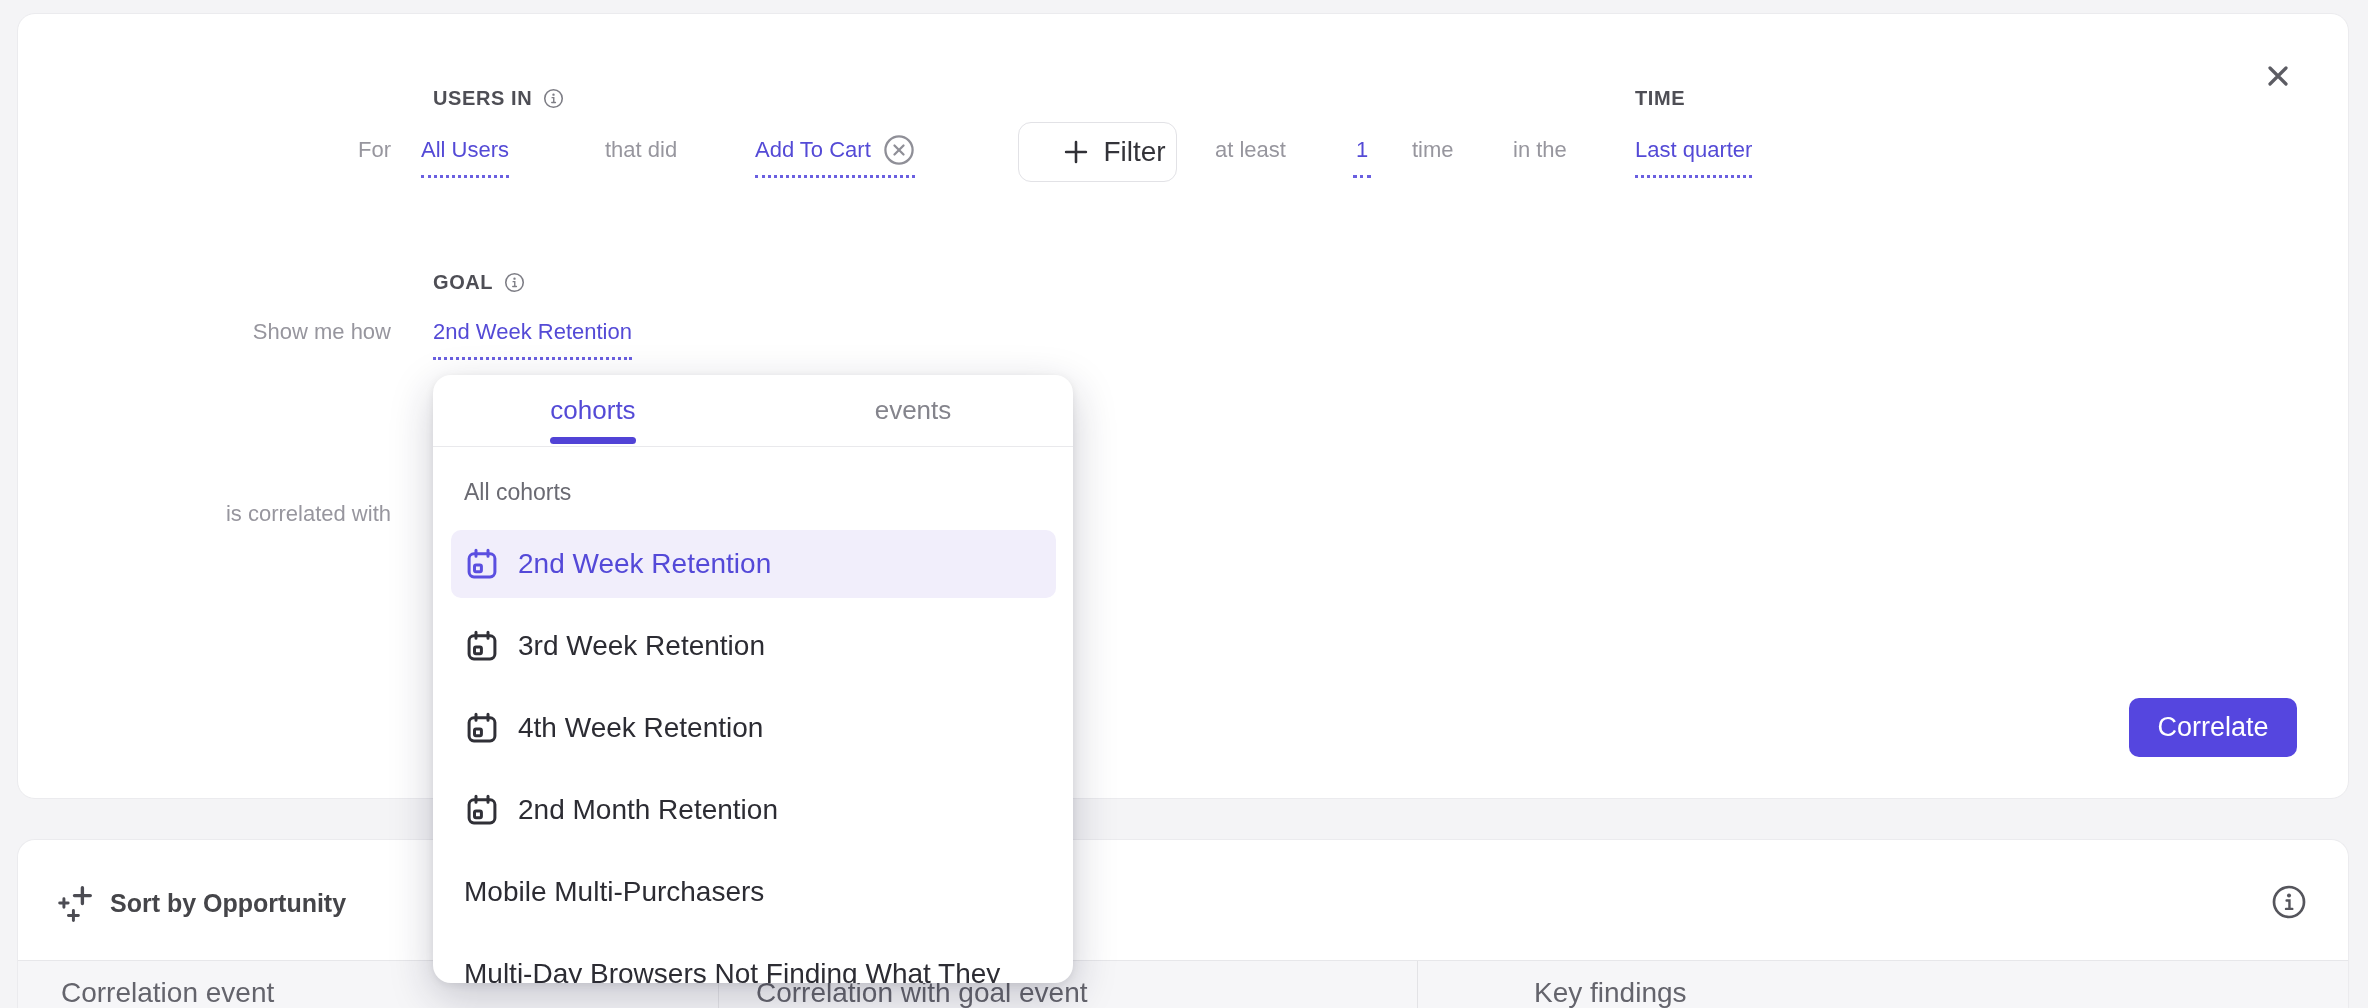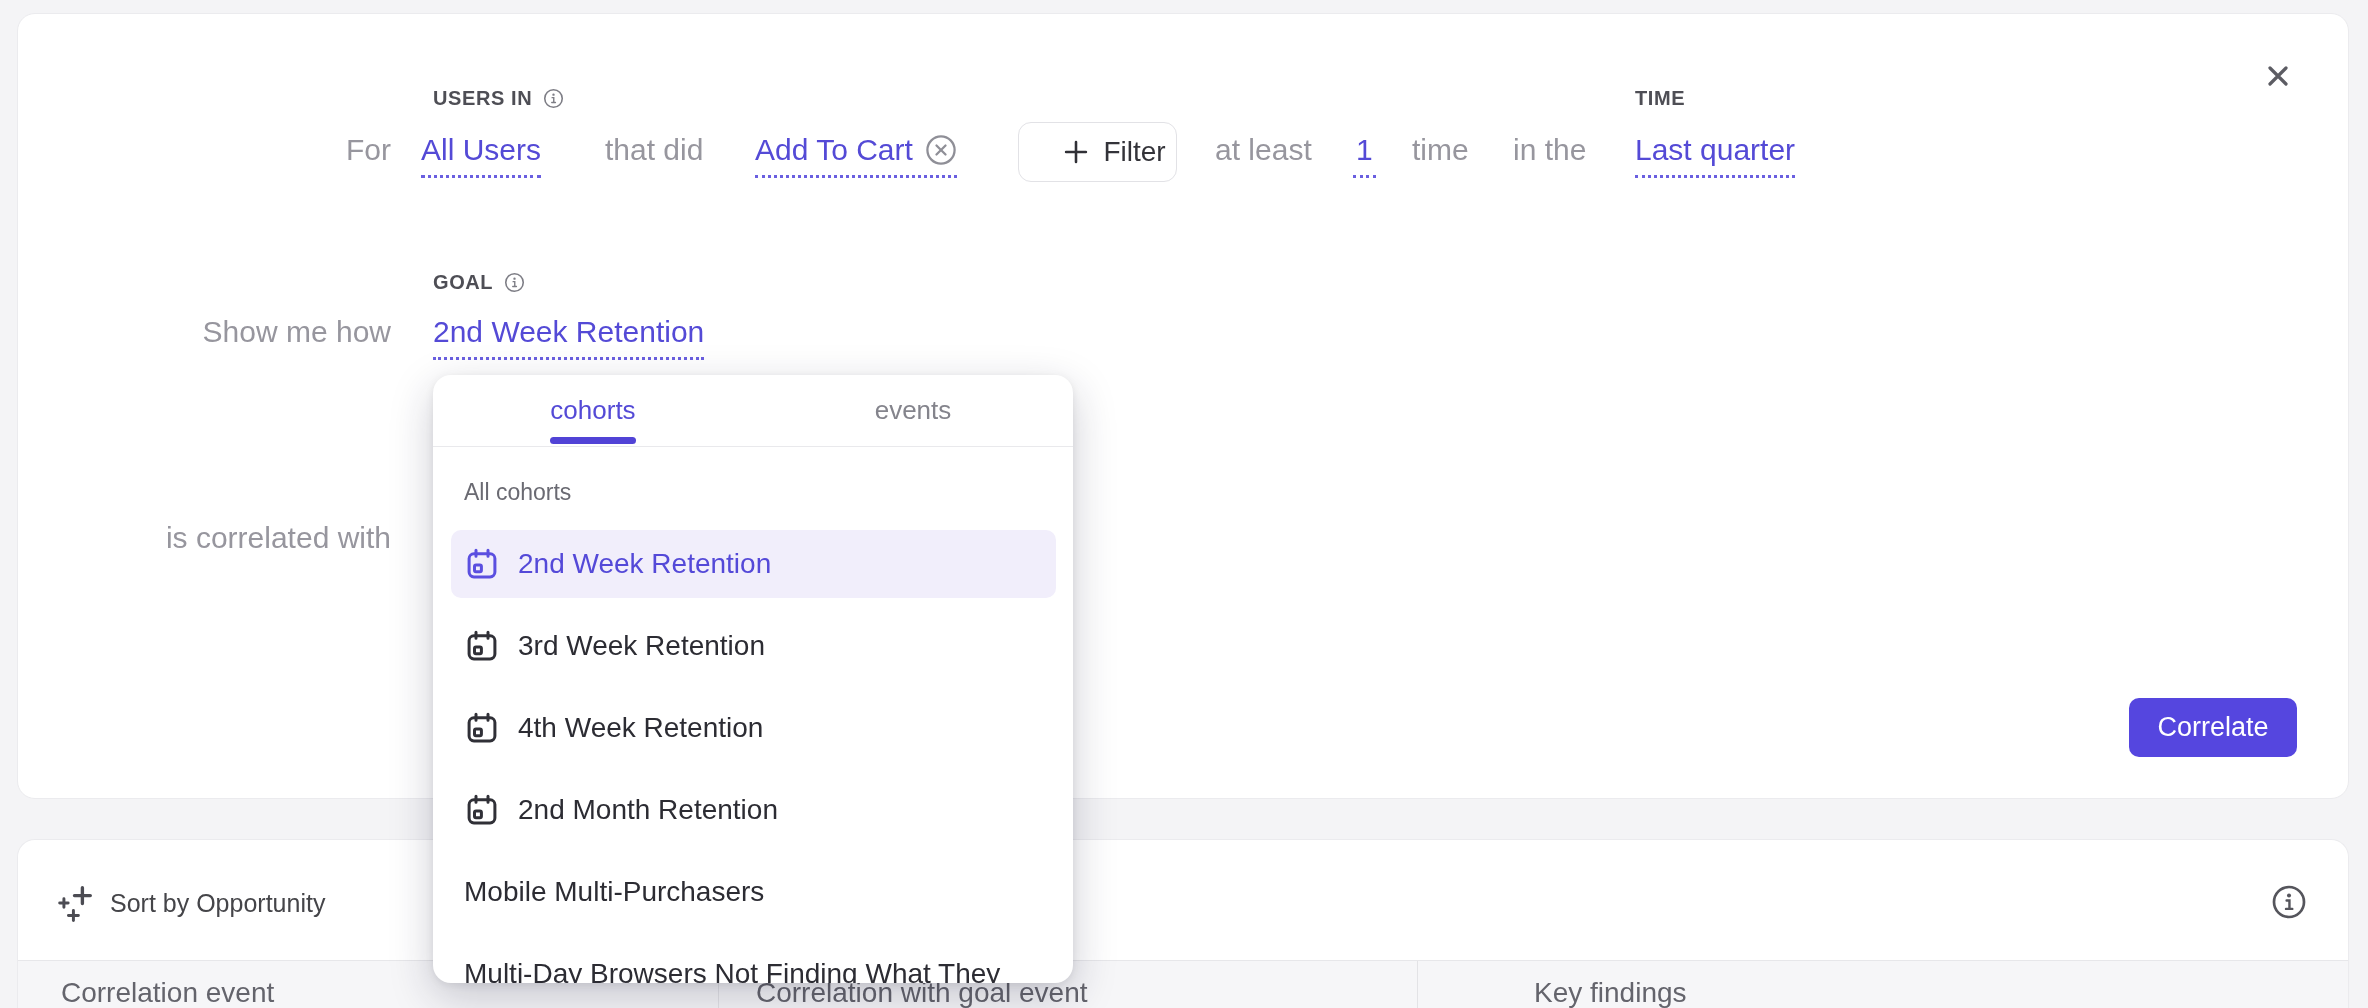--- a/index.html
+++ b/index.html
@@ -13,21 +13,21 @@
   .card {
     position:absolute; background:#ffffff;
     border:1px solid #ebebee; border-radius:18px;
   }
   .card-top  { left:17px; top:13px;  width:2332px; height:786px; z-index:1; }
   .card-bottom{ left:17px; top:839px; width:2332px; height:260px; z-index:1;
     border-bottom:none; border-bottom-left-radius:0; border-bottom-right-radius:0; }
 
   
   .q-word, .q-prefix, .q-value {
-    position:absolute; z-index:2; font-size:30px; line-height:44px;
+    position:absolute; z-index:2; font-size:22px; line-height:44px;
     white-space:nowrap; color:#97969e;
   }
   .q-prefix { left:0; width:391px; text-align:right; }
   .q-value {
     color:#544ad6; border-bottom:3px dotted #6a5fe0;
     padding-bottom:3px; cursor:pointer;
   }
   .q-label {
     position:absolute; z-index:2; display:flex; align-items:center; gap:11px;
     font-size:20px; line-height:24px; font-weight:700; letter-spacing:0.6px;
@@ -90,21 +90,21 @@
   .dd-item.selected { background:#f1eefb; color:#5449d8; }
   .cal-icon { width:36px; height:36px; flex:0 0 36px; color:#303037; display:block; }
   .dd-item.selected .cal-icon { color:#5b4fe0; }
 
   
   .sort-btn {
     position:absolute; left:56px; top:884px; z-index:2;
     display:flex; align-items:center; gap:16px;
     background:none; border:none; cursor:pointer;
     font-family:"Liberation Sans", sans-serif;
-    font-size:25px; font-weight:400; color:#454549; white-space:nowrap;
+    font-size:25px; font-weight:700; color:#454549; white-space:nowrap;
   }
   .sparkle-icon { width:38px; height:38px; color:#4c4c53; display:block; }
   .results-info {
     position:absolute; left:2271px; top:884px; width:36px; height:36px; z-index:2;
     color:#55555c; cursor:pointer;
   }
   .results-divider {
     position:absolute; left:18px; top:960px; width:2330px; height:1px;
     background:#e7e7ea; z-index:2;
   }
@@ -169,21 +169,21 @@
     <span>GOAL</span>
     <svg class="info-icon" viewBox="0 0 24 24" fill="none">
       <circle cx="12" cy="12" r="10" stroke="currentColor" stroke-width="1.8"></circle>
       <circle cx="12" cy="7.6" r="1.35" fill="currentColor"></circle>
       <path d="M10.4 11h1.9v5.4M10 16.6h4.2" stroke="currentColor" stroke-width="1.6" stroke-linecap="round"></path>
     </svg>
   </div>
   <div class="q-prefix" style="top:310px;">Show me how</div>
   <div class="q-value" style="left:433px; top:310px;">2nd Week Retention</div>
 
-  <div class="q-prefix" style="top:492px;margin-top:24px;">is correlated with</div>
+  <div class="q-prefix" style="top:492px;">is correlated with</div>
 
   <button class="correlate-btn">Correlate</button>
 
   <div class="dropdown">
     <div class="dd-tabs">
       <button class="dd-tab active">cohorts</button>
       <button class="dd-tab">events</button>
     </div>
     <div class="dd-section-label">All cohorts</div>
     <div class="dd-items">

